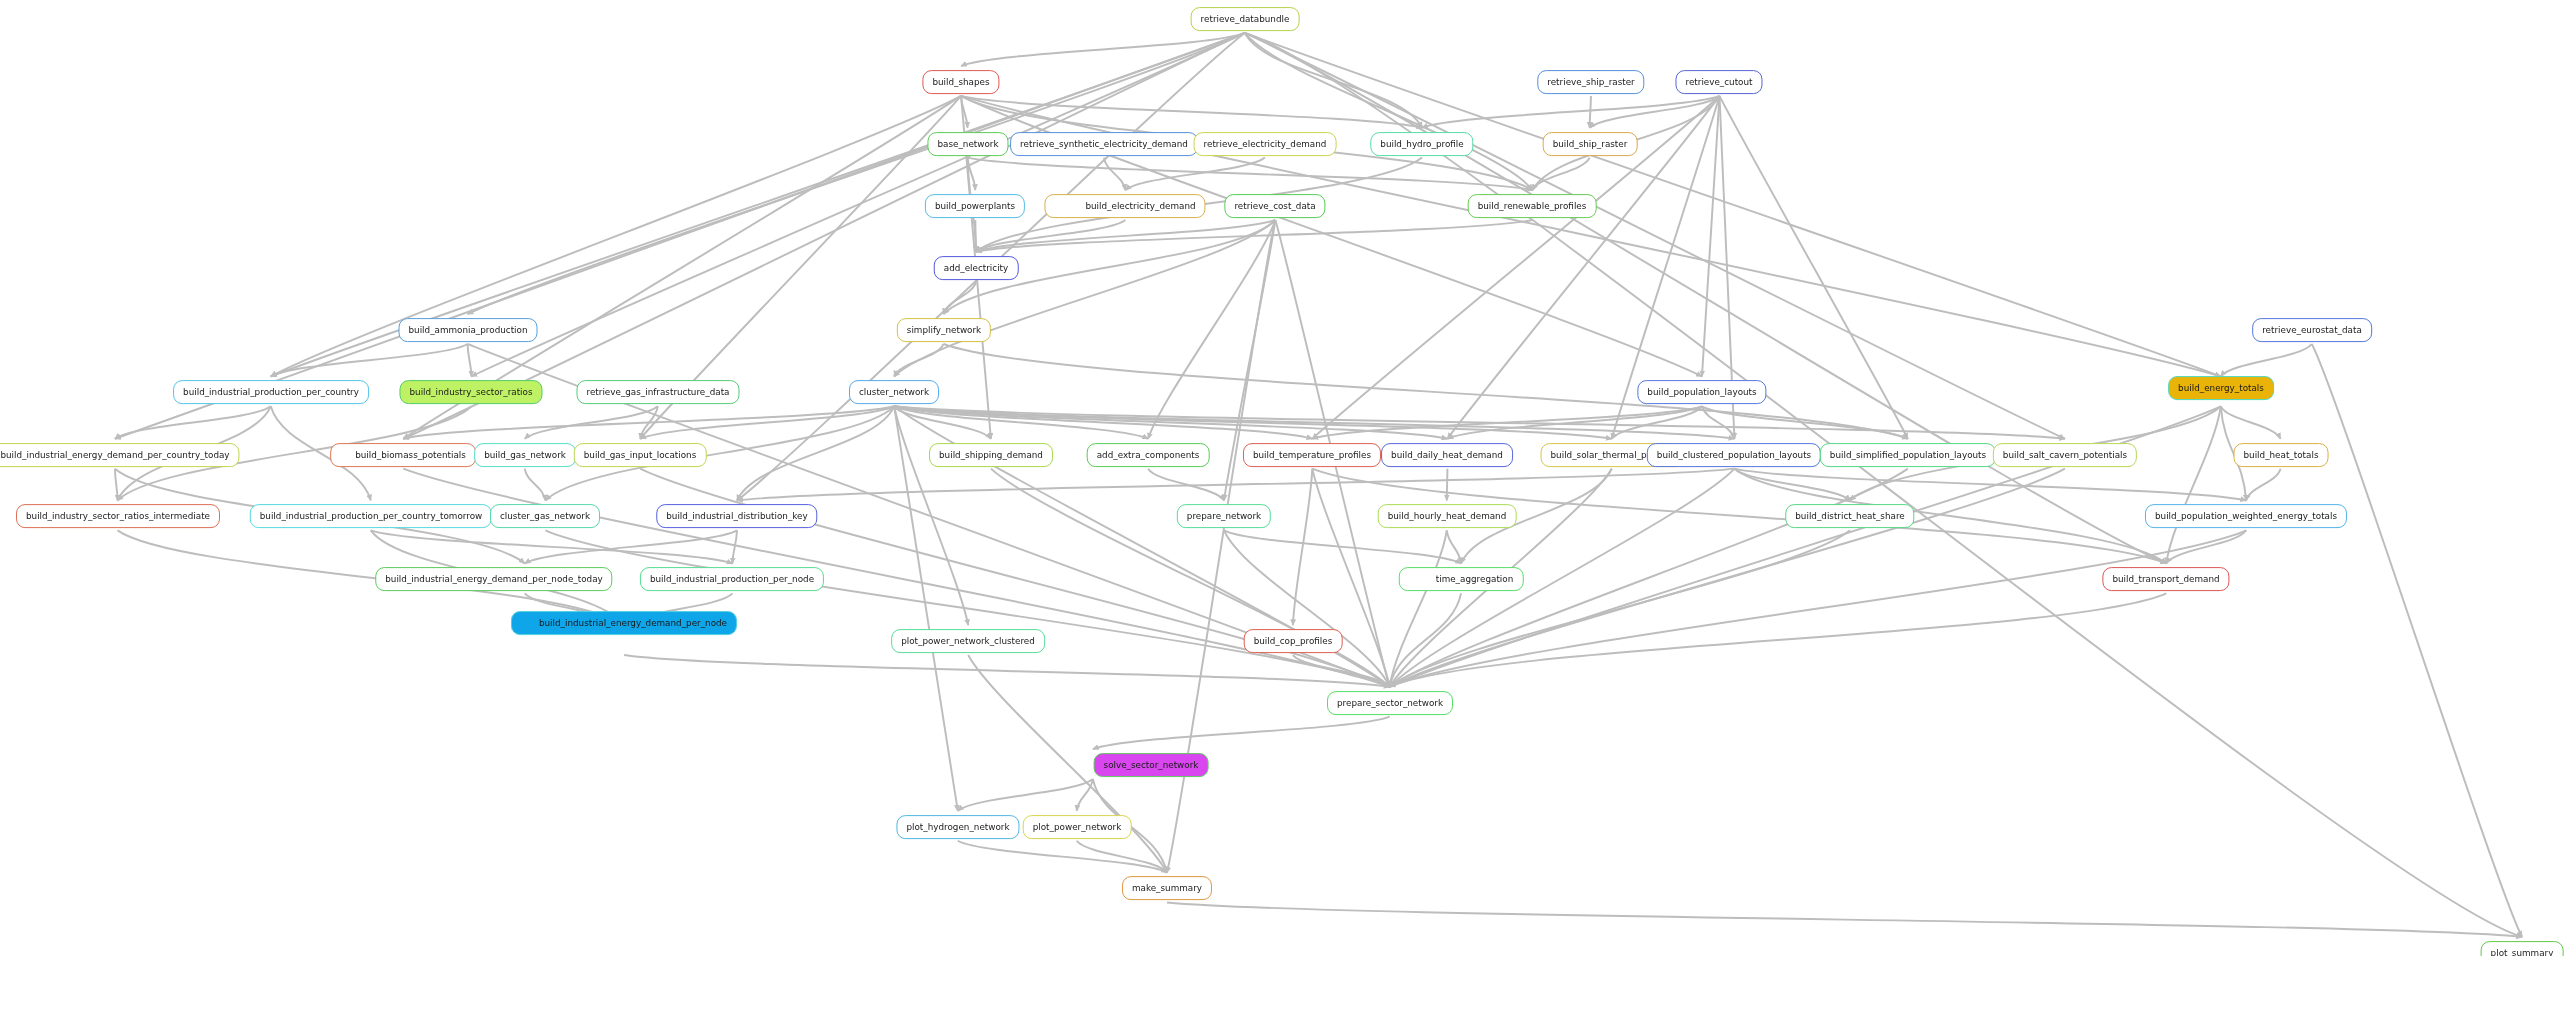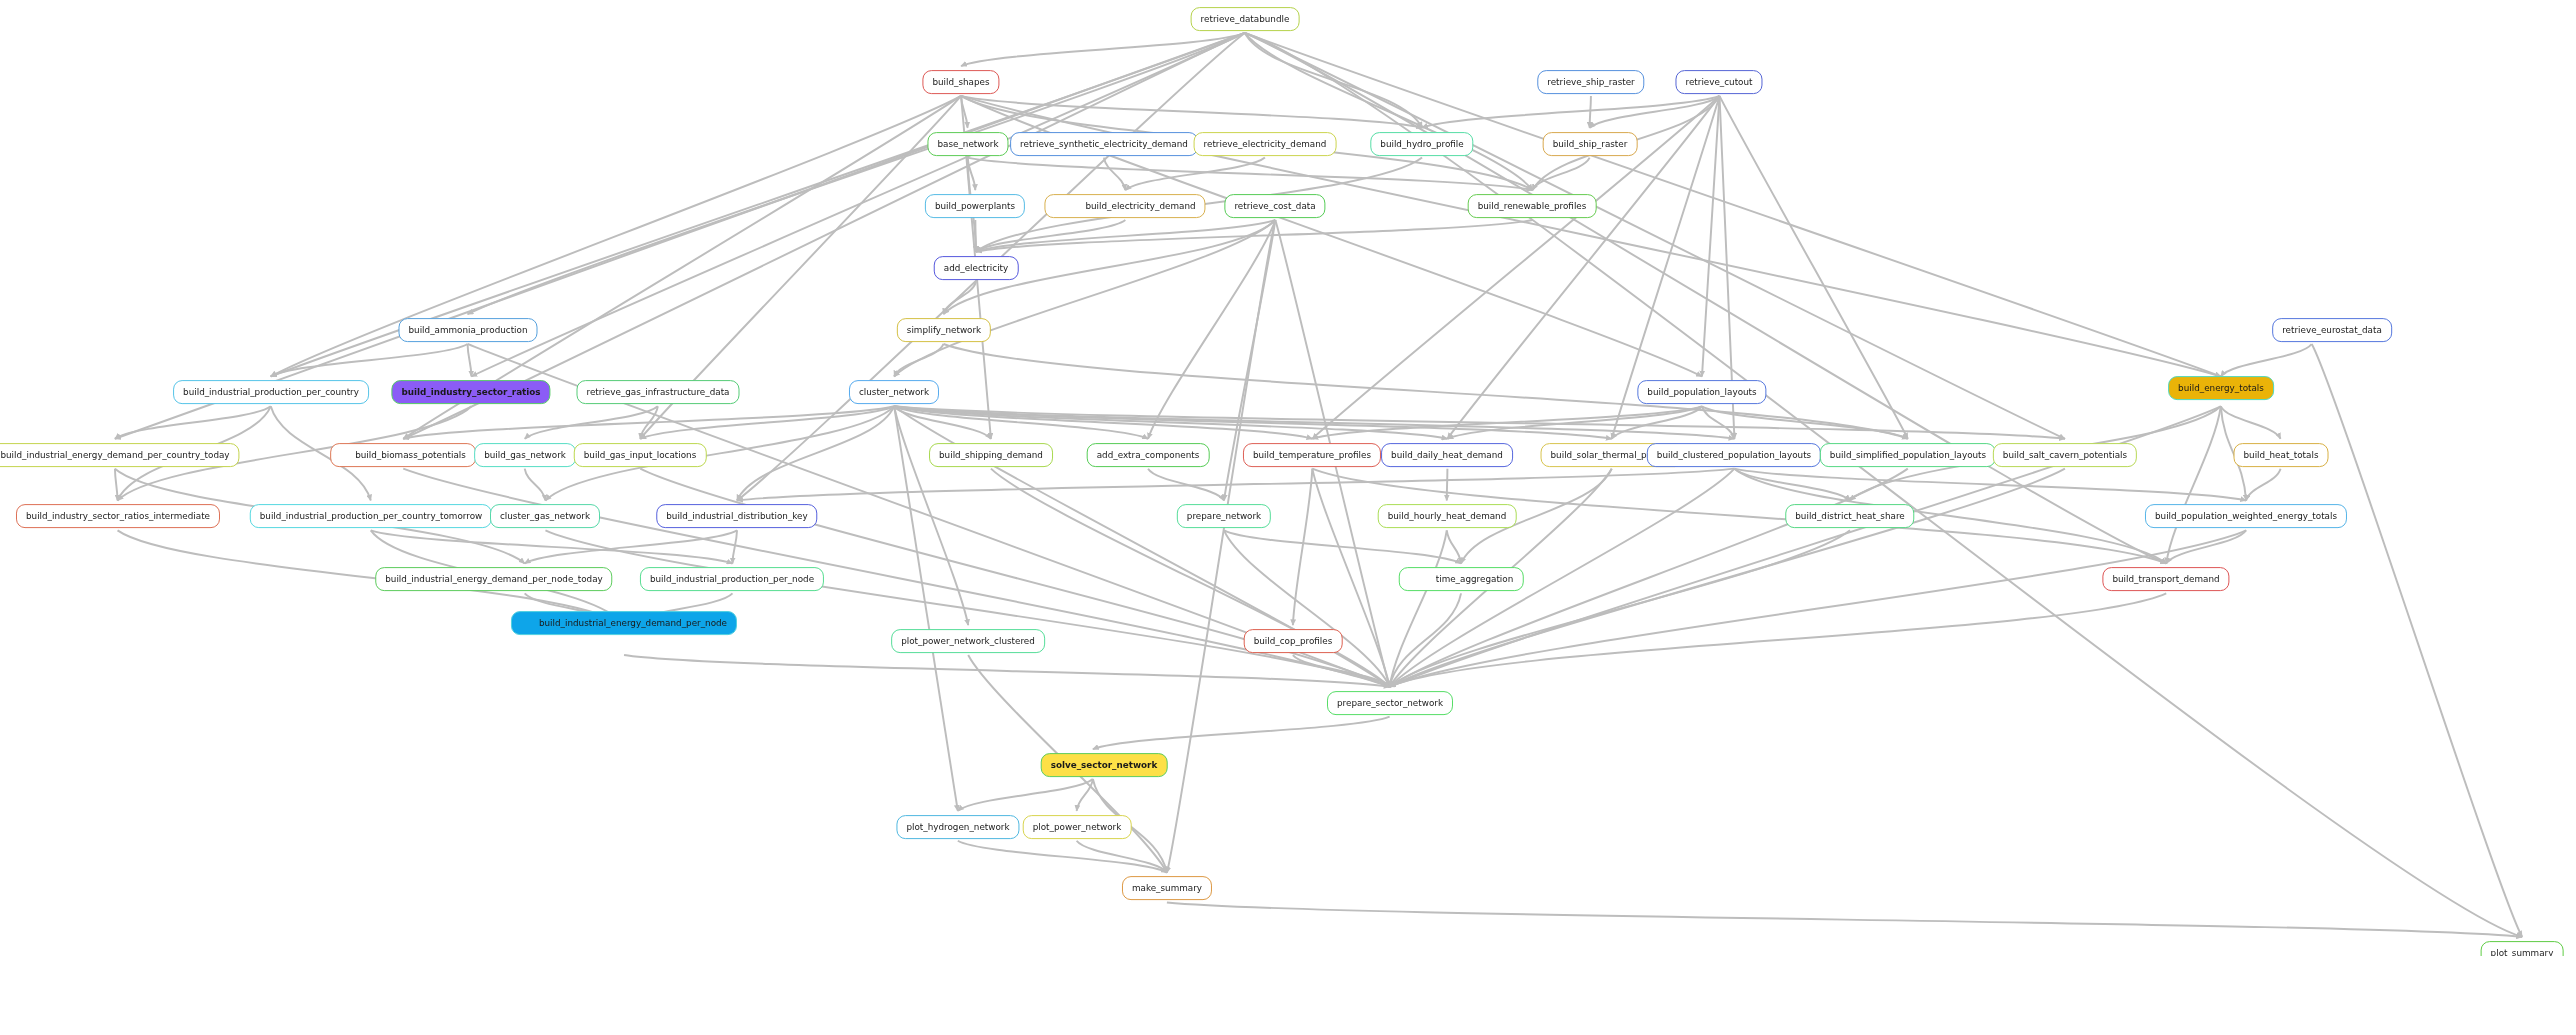--- a/index.html
+++ b/index.html
@@ -201,23 +201,23 @@
       <div class="node" style="left: 1265px; top: 144px; border-color: rgb(204, 212, 78); background: rgb(255, 255, 255); color: rgb(26, 26, 26);"><span>retrieve_electricity_demand</span></div>
       <div class="node" style="left: 1422px; top: 144px; border-color: rgb(85, 221, 165); background: rgb(255, 255, 255); color: rgb(26, 26, 26);"><span>build_hydro_profile</span></div>
       <div class="node" style="left: 1590px; top: 144px; border-color: rgb(216, 168, 78); background: rgb(255, 255, 255); color: rgb(26, 26, 26);"><span>build_ship_raster</span></div>
       <div class="node" style="left: 975px; top: 206px; border-color: rgb(85, 187, 229); background: rgb(255, 255, 255); color: rgb(26, 26, 26);"><span>build_powerplants</span></div>
       <div class="node" style="left: 1125px; top: 206px; border-color: rgb(216, 176, 78); background: rgb(255, 255, 255); color: rgb(26, 26, 26); padding-left: 40px;"><span>build_electricity_demand</span></div>
       <div class="node" style="left: 1275px; top: 206px; border-color: rgb(85, 204, 85); background: rgb(255, 255, 255); color: rgb(26, 26, 26);"><span>retrieve_cost_data</span></div>
       <div class="node" style="left: 1532px; top: 206px; border-color: rgb(102, 204, 80); background: rgb(255, 255, 255); color: rgb(26, 26, 26);"><span>build_renewable_profiles</span></div>
       <div class="node" style="left: 976px; top: 268px; border-color: rgb(85, 88, 221); background: rgb(255, 255, 255); color: rgb(26, 26, 26);"><span>add_electricity</span></div>
       <div class="node" style="left: 468px; top: 330px; border-color: rgb(85, 160, 221); background: rgb(255, 255, 255); color: rgb(26, 26, 26);"><span>build_ammonia_production</span></div>
       <div class="node" style="left: 944px; top: 330px; border-color: rgb(212, 192, 68); background: rgb(255, 255, 255); color: rgb(26, 26, 26);"><span>simplify_network</span></div>
-      <div class="node" style="left: 2312px; top: 330px; border-color: rgb(85, 119, 221); background: rgb(255, 255, 255); color: rgb(26, 26, 26); margin-left: 20px;"><span>retrieve_eurostat_data</span></div>
+      <div class="node" style="left: 2312px; top: 330px; border-color: rgb(85, 119, 221); background: rgb(255, 255, 255); color: rgb(26, 26, 26);"><span>retrieve_eurostat_data</span></div>
       <div class="node" style="left: 271px; top: 392px; border-color: rgb(85, 196, 232); background: rgb(255, 255, 255); color: rgb(26, 26, 26);"><span>build_industrial_production_per_country</span></div>
-      <div class="node" style="left: 471px; top: 392px; border-color: rgb(85, 204, 102); background: #8b5cf6; color: rgb(26, 26, 26); font-weight: bold;"><span>build_industry_sector_ratios</span></div>
+      <div class="node" style="left: 471px; top: 392px; border-color: rgb(85, 204, 102); background: #bef264; color: rgb(26, 26, 26);"><span>build_industry_sector_ratios</span></div>
       <div class="node" style="left: 658px; top: 392px; border-color: rgb(85, 204, 119); background: rgb(255, 255, 255); color: rgb(26, 26, 26);"><span>retrieve_gas_infrastructure_data</span></div>
       <div class="node" style="left: 894px; top: 392px; border-color: rgb(85, 170, 238); background: rgb(255, 255, 255); color: rgb(26, 26, 26);"><span>cluster_network</span></div>
       <div class="node" style="left: 1702px; top: 392px; border-color: rgb(85, 119, 221); background: rgb(255, 255, 255); color: rgb(26, 26, 26);"><span>build_population_layouts</span></div>
       <div class="node" style="left: 2221px; top: 388px; border-color: rgb(79, 216, 192); background: #eab308; color: rgb(26, 26, 26); border-radius: 9px;"><span>build_energy_totals</span></div>
       <div class="node" style="left: 115px; top: 455px; border-color: rgb(196, 212, 78); background: rgb(255, 255, 255); color: rgb(26, 26, 26);"><span>build_industrial_energy_demand_per_country_today</span></div>
       <div class="node" style="left: 403px; top: 455px; border-color: rgb(221, 119, 85); background: rgb(255, 255, 255); color: rgb(26, 26, 26); padding-left: 24px;"><span>build_biomass_potentials</span></div>
       <div class="node" style="left: 525px; top: 455px; border-color: rgb(85, 221, 196); background: rgb(255, 255, 255); color: rgb(26, 26, 26);"><span>build_gas_network</span></div>
       <div class="node" style="left: 640px; top: 455px; border-color: rgb(188, 216, 78); background: rgb(255, 255, 255); color: rgb(26, 26, 26);"><span>build_gas_input_locations</span></div>
       <div class="node" style="left: 991px; top: 455px; border-color: rgb(168, 216, 78); background: rgb(255, 255, 255); color: rgb(26, 26, 26);"><span>build_shipping_demand</span></div>
       <div class="node" style="left: 1148px; top: 455px; border-color: rgb(85, 204, 85); background: rgb(255, 255, 255); color: rgb(26, 26, 26);"><span>add_extra_components</span></div>
@@ -237,21 +237,21 @@
       <div class="node" style="left: 1850px; top: 516px; border-color: rgb(85, 216, 132); background: rgb(255, 255, 255); color: rgb(26, 26, 26);"><span>build_district_heat_share</span></div>
       <div class="node" style="left: 2246px; top: 516px; border-color: rgb(85, 180, 232); background: rgb(255, 255, 255); color: rgb(26, 26, 26);"><span>build_population_weighted_energy_totals</span></div>
       <div class="node" style="left: 494px; top: 579px; border-color: rgb(92, 204, 92); background: rgb(255, 255, 255); color: rgb(26, 26, 26);"><span>build_industrial_energy_demand_per_node_today</span></div>
       <div class="node" style="left: 732px; top: 579px; border-color: rgb(85, 221, 144); background: rgb(255, 255, 255); color: rgb(26, 26, 26);"><span>build_industrial_production_per_node</span></div>
       <div class="node" style="left: 1461px; top: 579px; border-color: rgb(85, 221, 102); background: rgb(255, 255, 255); color: rgb(26, 26, 26); padding-left: 36px;"><span>time_aggregation</span></div>
       <div class="node" style="left: 2166px; top: 579px; border-color: rgb(221, 85, 85); background: rgb(255, 255, 255); color: rgb(26, 26, 26);"><span>build_transport_demand</span></div>
       <div class="node" style="left: 624px; top: 623px; border-color: rgb(80, 208, 224); background: #0ea5e9; color: rgb(26, 26, 26); padding-left: 27px;"><span>build_industrial_energy_demand_per_node</span></div>
       <div class="node" style="left: 968px; top: 641px; border-color: rgb(85, 221, 153); background: rgb(255, 255, 255); color: rgb(26, 26, 26);"><span>plot_power_network_clustered</span></div>
       <div class="node" style="left: 1293px; top: 641px; border-color: rgb(221, 96, 80); background: rgb(255, 255, 255); color: rgb(26, 26, 26);"><span>build_cop_profiles</span></div>
       <div class="node" style="left: 1390px; top: 703px; border-color: rgb(85, 221, 102); background: rgb(255, 255, 255); color: rgb(26, 26, 26);"><span>prepare_sector_network</span></div>
-      <div class="node" style="left: 1104px; top: 765px; border-color: rgb(94, 204, 94); background: #fde047; color: rgb(26, 26, 26); font-weight: bold;"><span>solve_sector_network</span></div>
+      <div class="node" style="left: 1151px; top: 765px; border-color: rgb(94, 204, 94); background: #d946ef; color: rgb(26, 26, 26);"><span>solve_sector_network</span></div>
       <div class="node" style="left: 958px; top: 827px; border-color: rgb(80, 184, 224); background: rgb(255, 255, 255); color: rgb(26, 26, 26);"><span>plot_hydrogen_network</span></div>
       <div class="node" style="left: 1077px; top: 827px; border-color: rgb(216, 212, 78); background: rgb(255, 255, 255); color: rgb(26, 26, 26);"><span>plot_power_network</span></div>
       <div class="node" style="left: 1167px; top: 888px; border-color: rgb(221, 153, 68); background: rgb(255, 255, 255); color: rgb(26, 26, 26);"><span>make_summary</span></div>
       <div class="node" style="left: 2522px; top: 953px; border-color: rgb(94, 204, 68); background: rgb(255, 255, 255); color: rgb(26, 26, 26);"><span>plot_summary</span></div>
       <div class="node" style="left: 2522px; top: 1014px; border-color: rgb(85, 144, 221); background: rgb(255, 255, 255); color: rgb(26, 26, 26);"><span>all</span></div>
     </div>
 </div>
 
 
 </body></html>

